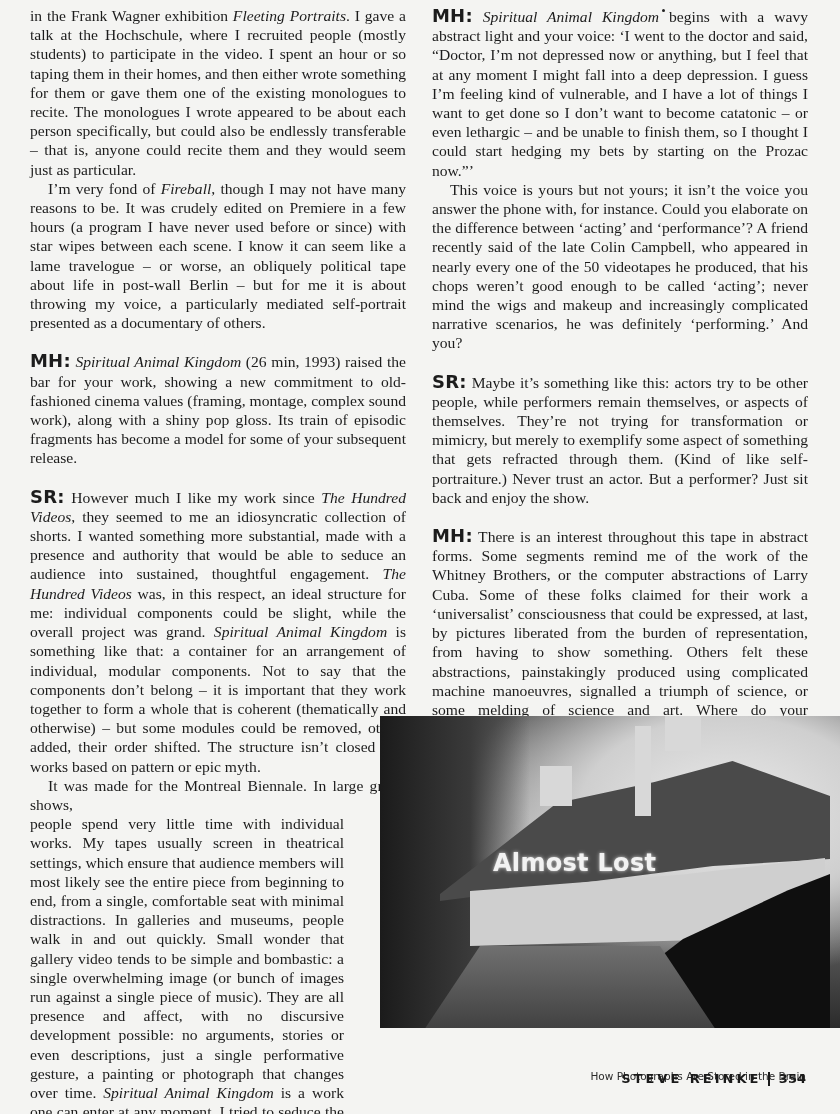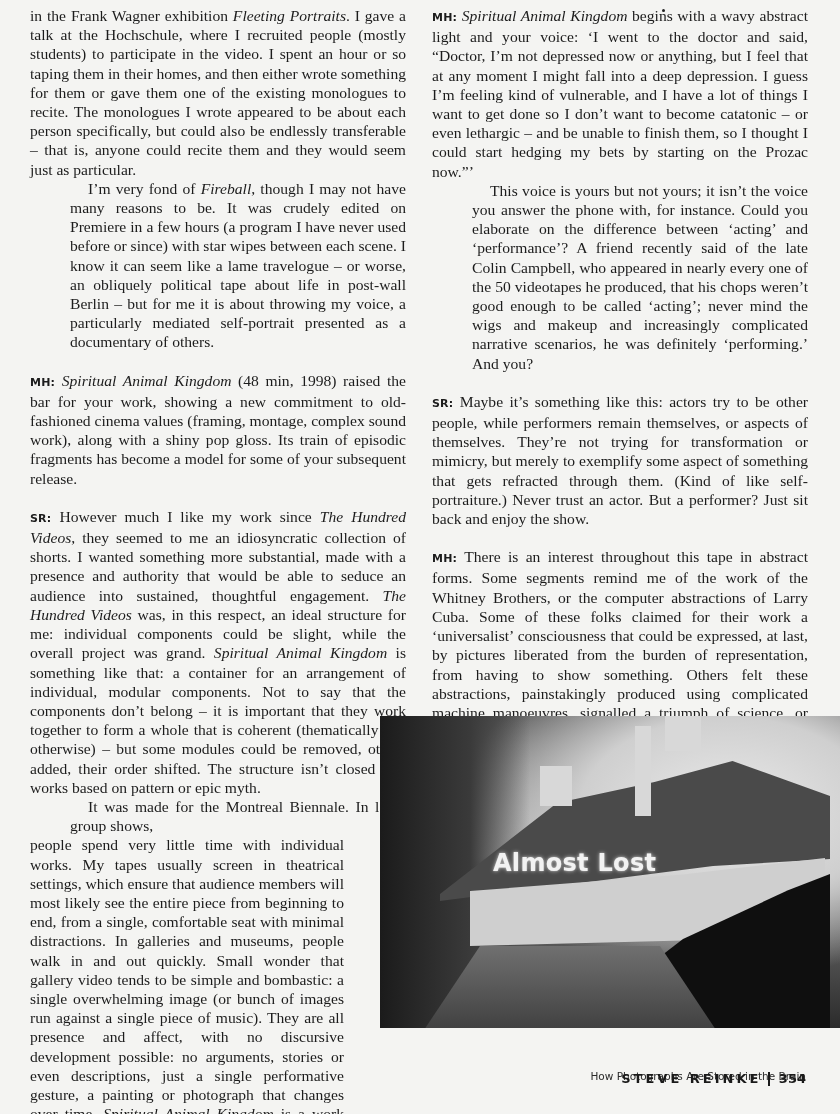--- a/index.html
+++ b/index.html
@@ -11,25 +11,25 @@
     color: #1c1c1c;
   }
   .col {
     position: absolute; top: 6px;
     font-size: 15.6px; line-height: 19.2px;
     text-align: justify;
   }
   .col-left { left: 30px; width: 376px; }
   .col-right { left: 432px; width: 376px; }
   .col p { margin: 0; text-indent: 0; }
-  .col p.indent { text-indent: 18px; margin-left: 40px; }
+  .col p.indent { text-indent: 18px; }
   .col p.gap { margin-top: 19px; }
   .speaker {
     font-family: "DejaVu Sans", "Liberation Sans", sans-serif;
-    font-weight: bold; font-size: 11px; letter-spacing: 0.2px; margin-top: 44px;
+    font-weight: bold; font-size: 18px; letter-spacing: 0.2px; margin-top: 44px;
   }
   em { }
   .narrow { width: 314px; }
   .photo {
     position: absolute; left: 357px; top: 716px; width: 496px; height: 312px;
     overflow: hidden;
     background:
       radial-gradient(ellipse at 70% 30%, #e9e9e9 0%, #cfcfcf 30%, transparent 55%),
       linear-gradient(180deg, #5a5a5a 0%, #8c8c8c 25%, #b9b9b9 45%, #6d6d6d 60%, #2b2b2b 100%);
     margin-left: 23px;
@@ -68,21 +68,21 @@
   .dot { position: absolute; left: 662px; top: 9px; width: 3px; height: 3px; background: #222; border-radius: 50%; }
 </style>
 </head>
 <body>
 
 <div class="dot"></div>
 
 <div class="col col-left">
   <p><span>in the Frank Wagner exhibition </span><em>Fleeting Portraits</em><span>. I gave a talk at the Hochschule, where I recruited people (mostly students) to participate in the video. I spent an hour or so taping them in their homes, and then either wrote something for them or gave them one of the existing monologues to recite. The monologues I wrote appeared to be about each person specifically, but could also be endlessly transferable – that is, anyone could recite them and they would seem just as particular.</span></p>
   <p class="indent"><span>I’m very fond of </span><em>Fireball</em><span>, though I may not have many reasons to be. It was crudely edited on Premiere in a few hours (a program I have never used before or since) with star wipes between each scene. I know it can seem like a lame travelogue – or worse, an obliquely political tape about life in post-wall Berlin – but for me it is about throwing my voice, a particularly mediated self-portrait presented as a documentary of others.</span></p>
-  <p class="gap"><span class="speaker">MH:</span> <em>Spiritual Animal Kingdom</em><span> (48 min, 1998) raised the bar for your work, showing a new commitment to old-fashioned cinema values (framing, montage, complex sound work), along with a shiny pop gloss. Its train of episodic fragments has become a model for some of your subsequent release.</span></p>
+  <p class="gap"><span class="speaker">MH:</span> <em>Spiritual Animal Kingdom</em><span> (26 min, 1993) raised the bar for your work, showing a new commitment to old-fashioned cinema values (framing, montage, complex sound work), along with a shiny pop gloss. Its train of episodic fragments has become a model for some of your subsequent release.</span></p>
   <p class="gap"><span class="speaker">SR:</span><span> However much I like my work since </span><em>The Hundred Videos</em><span>, they seemed to me an idiosyncratic collection of shorts. I wanted something more substantial, made with a presence and authority that would be able to seduce an audience into sustained, thoughtful engagement. </span><em>The Hundred Videos</em><span> was, in this respect, an ideal structure for me: individual components could be slight, while the overall project was grand. </span><em>Spiritual Animal Kingdom</em><span> is something like that: a container for an arrangement of individual, modular components. Not to say that the components don’t belong – it is important that they work together to form a whole that is coherent (thematically and otherwise) – but some modules could be removed, others added, their order shifted. The structure isn’t closed like works based on pattern or epic myth.</span></p>
   <p class="indent">It was made for the Montreal Biennale. In large group shows,</p>
   <p class="narrow"><span>people spend very little time with individual works. My tapes usually screen in theatrical settings, which ensure that audience members will most likely see the entire piece from beginning to end, from a single, comfortable seat with minimal distractions. In galleries and museums, people walk in and out quickly. Small wonder that gallery video tends to be simple and bombastic: a single overwhelming image (or bunch of images run against a single piece of music). They are all presence and affect, with no discursive development possible: no arguments, stories or even descriptions, just a single performative gesture, a painting or photograph that changes over time. </span><em>Spiritual Animal Kingdom</em><span> is a work one can enter at any moment. I tried to seduce the audience into staying until they’ve seen the whole thing by making the modules short, snappy, colourful, humorous and full of familiar hits from the ’70s.</span></p>
 </div>
 
 <div class="col col-right">
   <p><span class="speaker">MH:</span> <em>Spiritual Animal Kingdom</em><span> begins with a wavy abstract light and your voice: ‘I went to the doctor and said, “Doctor, I’m not depressed now or anything, but I feel that at any moment I might fall into a deep depression. I guess I’m feeling kind of vulnerable, and I have a lot of things I want to get done so I don’t want to become catatonic – or even lethargic – and be unable to finish them, so I thought I could start hedging my bets by starting on the Prozac now.”’</span></p>
   <p class="indent">This voice is yours but not yours; it isn’t the voice you answer the phone with, for instance. Could you elaborate on the difference between ‘acting’ and ‘performance’? A friend recently said of the late Colin Campbell, who appeared in nearly every one of the 50 videotapes he produced, that his chops weren’t good enough to be called ‘acting’; never mind the wigs and makeup and increasingly complicated narrative scenarios, he was definitely ‘performing.’ And you?</p>
   <p class="gap"><span class="speaker">SR:</span><span> Maybe it’s something like this: actors try to be other people, while performers remain themselves, or aspects of themselves. They’re not trying for transformation or mimicry, but merely to exemplify some aspect of something that gets refracted through them. (Kind of like self-portraiture.) Never trust an actor. But a performer? Just sit back and enjoy the show.</span></p>
   <p class="gap"><span class="speaker">MH:</span><span> There is an interest throughout this tape in abstract forms. Some segments remind me of the work of the Whitney Brothers, or the computer abstractions of Larry Cuba. Some of these folks claimed for their work a ‘universalist’ consciousness that could be expressed, at last, by pictures liberated from the burden of representation, from having to show something. Others felt these abstractions, painstakingly produced using complicated machine manoeuvres, signalled a triumph of science, or some melding of science and art. Where do your abstractions fit?</span></p>

